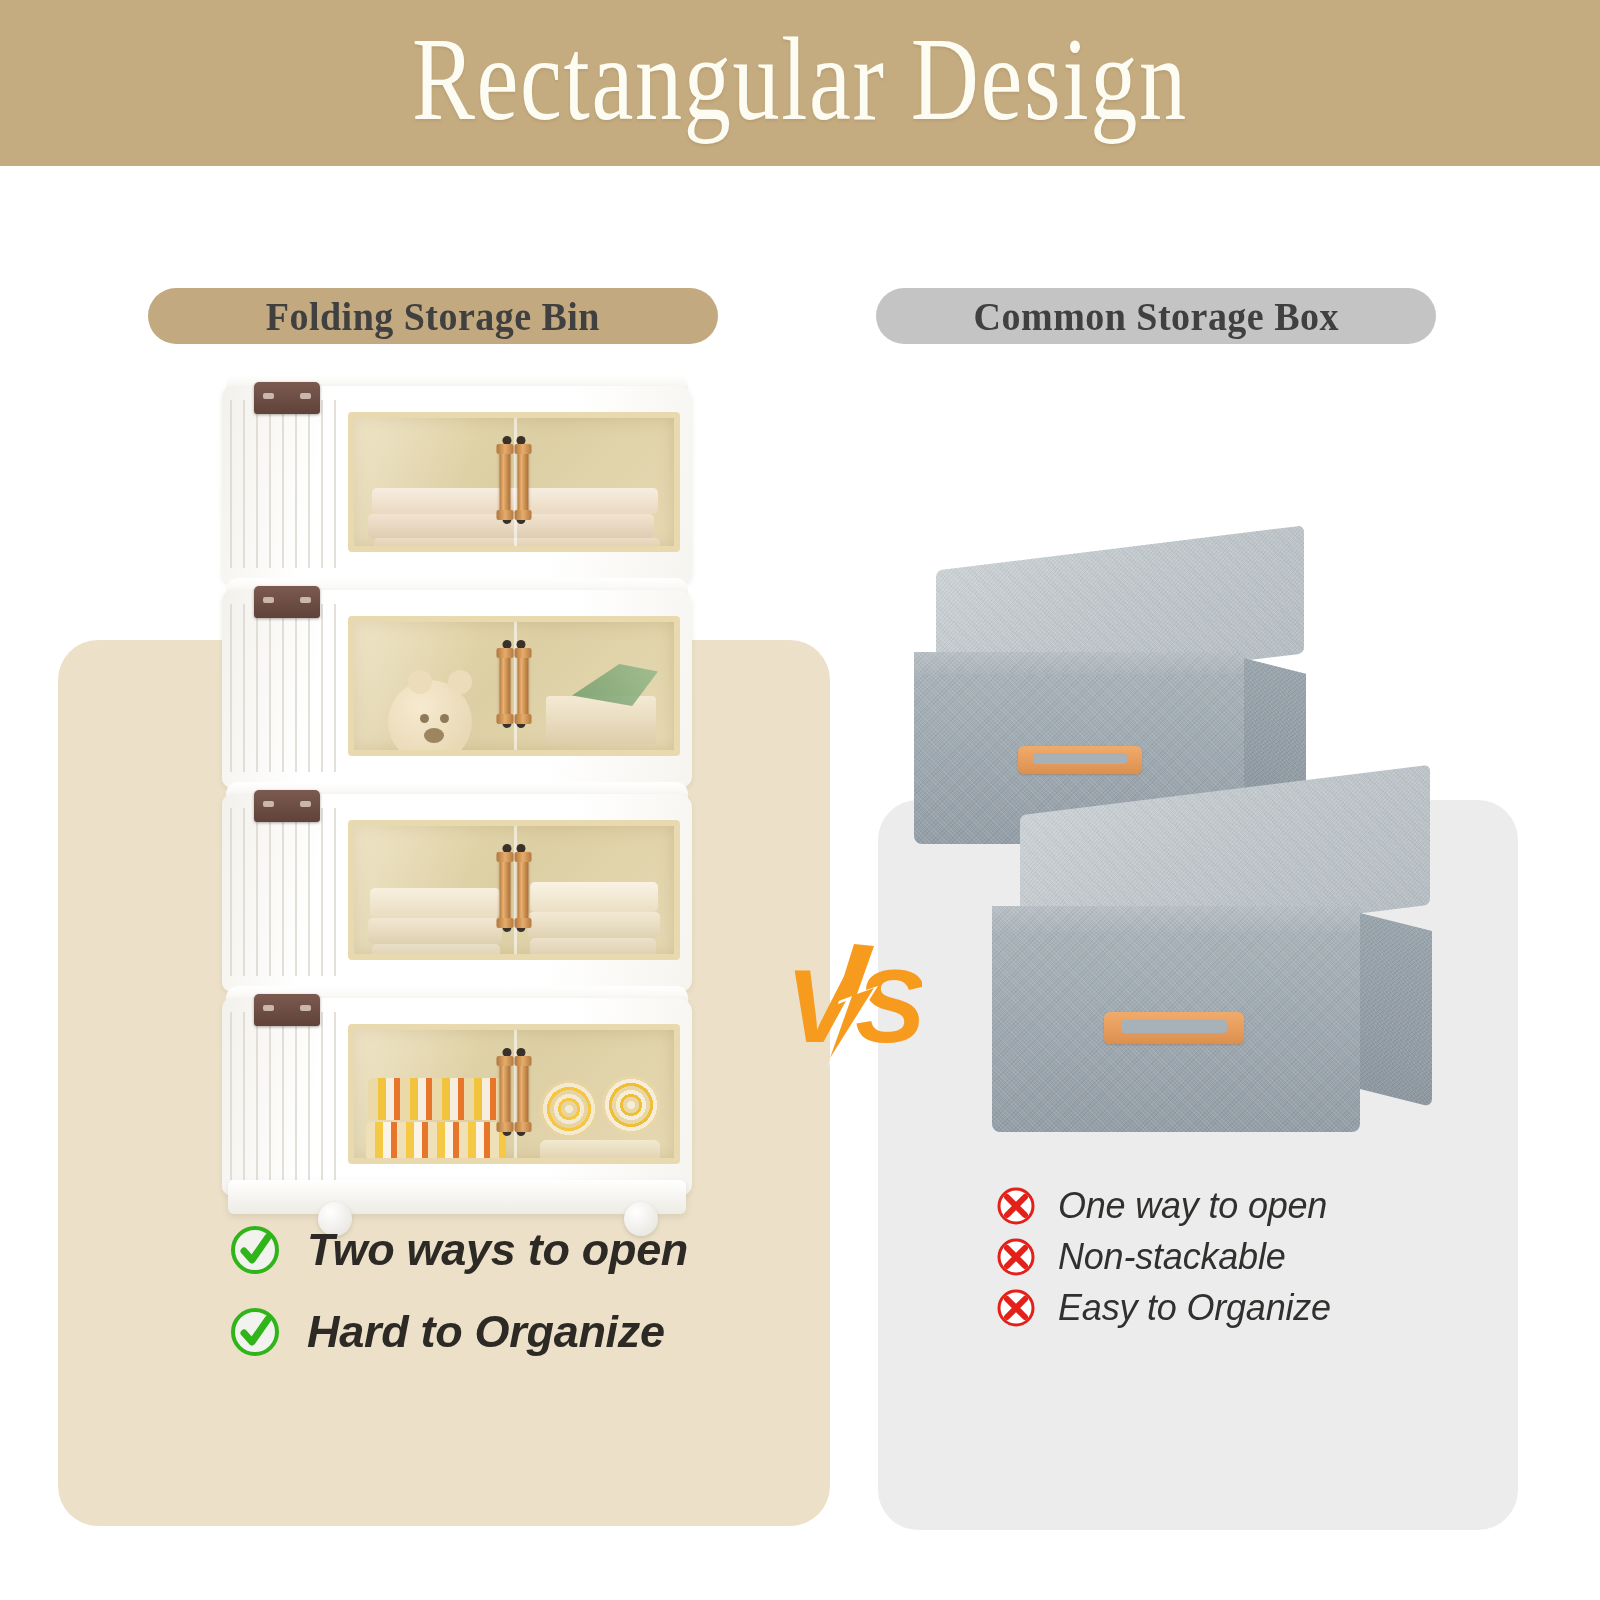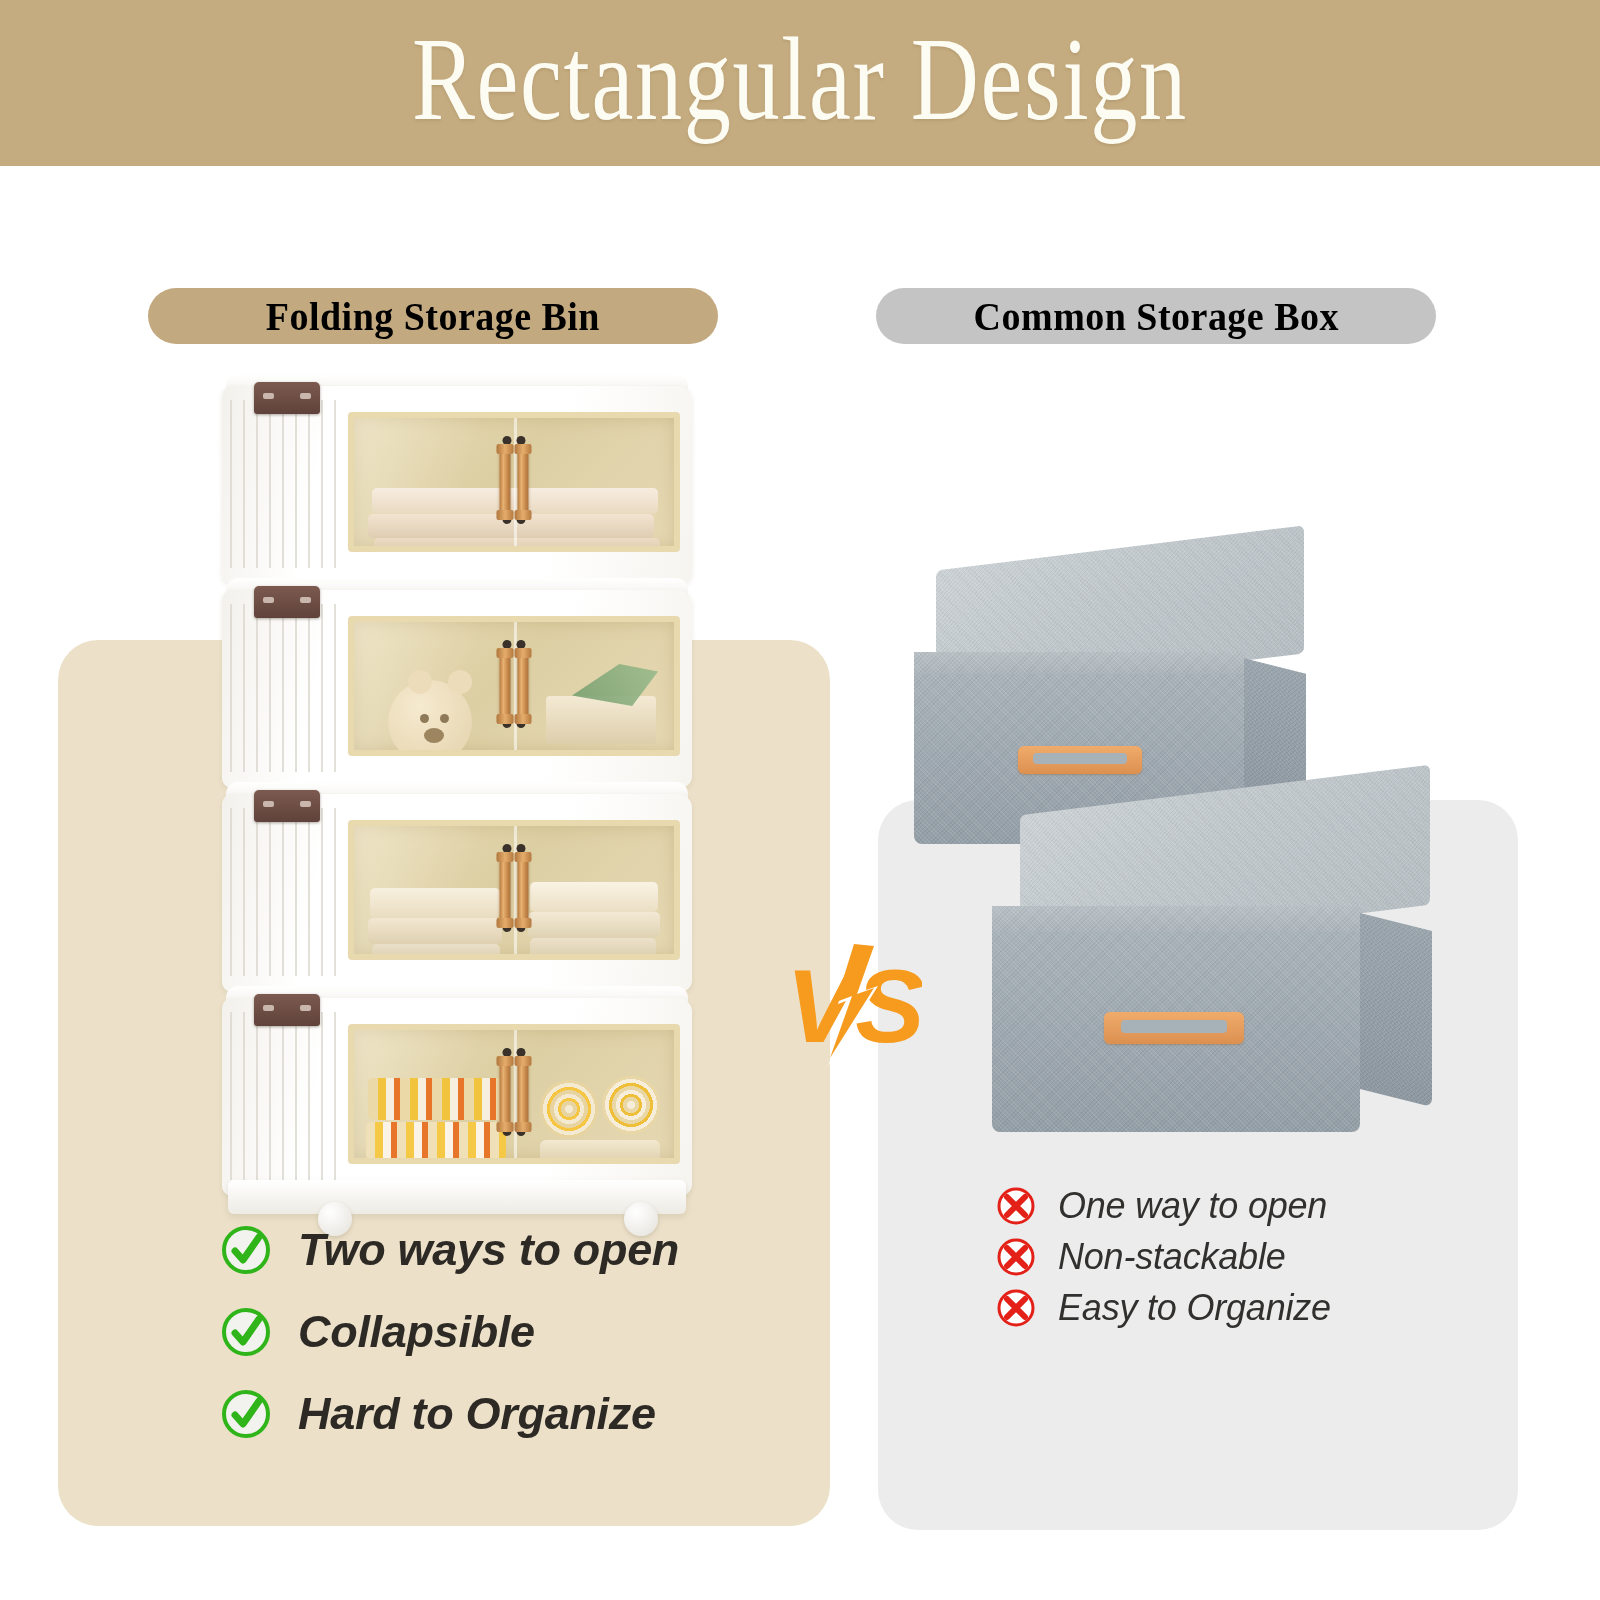--- a/index.html
+++ b/index.html
@@ -27,35 +27,35 @@
     white-space:nowrap;
     margin-top:-6px;
     text-shadow:0 2px 3px rgba(120,95,55,.18);
   }
 
   
   .pill{
     position:absolute;height:56px;border-radius:28px;
     display:flex;align-items:center;justify-content:center;
     font-family:"Liberation Serif", serif;
-    font-weight:bold;font-size:40px;color:#000000;
+    font-weight:bold;font-size:40px;color:#404040;
     letter-spacing:.5px;white-space:nowrap;
   }
   .pill-left{left:148px;top:288px;width:570px;background:#c3a97f;}
   .pill-right{left:876px;top:288px;width:560px;background:#c4c4c4;}
   .pill .pill-text{transform:scaleX(0.95);display:block;}
 
   
   .panel{position:absolute;border-radius:40px;}
   .panel-left{left:58px;top:640px;width:772px;height:886px;background:#ece0c8;}
   .panel-right{left:878px;top:800px;width:640px;height:730px;background:#ececec;}
 
   
   .feature-list{position:absolute;}
-  .list-left{left:220px;top:1216px;width:560px;}
+  .list-left{left:229px;top:1216px;width:560px;}
   .list-right{left:996px;top:1181px;width:440px;}
 
   .feature-row{display:flex;align-items:center;}
   .list-left .feature-row{height:68px;margin-bottom:14px;}
   .list-right .feature-row{height:50px;margin-bottom:1px;}
 
   .icon-check,.icon-cross{
     flex:0 0 auto;position:relative;display:block;
   }
   .list-left .icon-check{width:52px;height:52px;margin-right:26px;}
@@ -416,29 +416,20 @@
     <span class="icon-check">
       <svg width="52" height="52" viewBox="0 0 52 52">
         <circle cx="26" cy="26" r="22" fill="#f2f2ef" stroke="#2fb419" stroke-width="4"></circle>
         <path d="M15 27 L23 36 L39 13" fill="none" stroke="#2fb419" stroke-width="7" stroke-linecap="round" stroke-linejoin="round"></path>
       </svg>
     </span>
     <span class="feature-label">Two ways to open</span>
   </div>
 
 
-  <div class="feature-row">
-    <span class="icon-check">
-      <svg width="52" height="52" viewBox="0 0 52 52">
-        <circle cx="26" cy="26" r="22" fill="#f2f2ef" stroke="#2fb419" stroke-width="4"></circle>
-        <path d="M15 27 L23 36 L39 13" fill="none" stroke="#2fb419" stroke-width="7" stroke-linecap="round" stroke-linejoin="round"></path>
-      </svg>
-    </span>
-    <span class="feature-label">Collapsible</span>
-  </div>
 
   <div class="feature-row">
     <span class="icon-check">
       <svg width="52" height="52" viewBox="0 0 52 52">
         <circle cx="26" cy="26" r="22" fill="#f2f2ef" stroke="#2fb419" stroke-width="4"></circle>
         <path d="M15 27 L23 36 L39 13" fill="none" stroke="#2fb419" stroke-width="7" stroke-linecap="round" stroke-linejoin="round"></path>
       </svg>
     </span>
     <span class="feature-label">Hard to Organize</span>
   </div>

